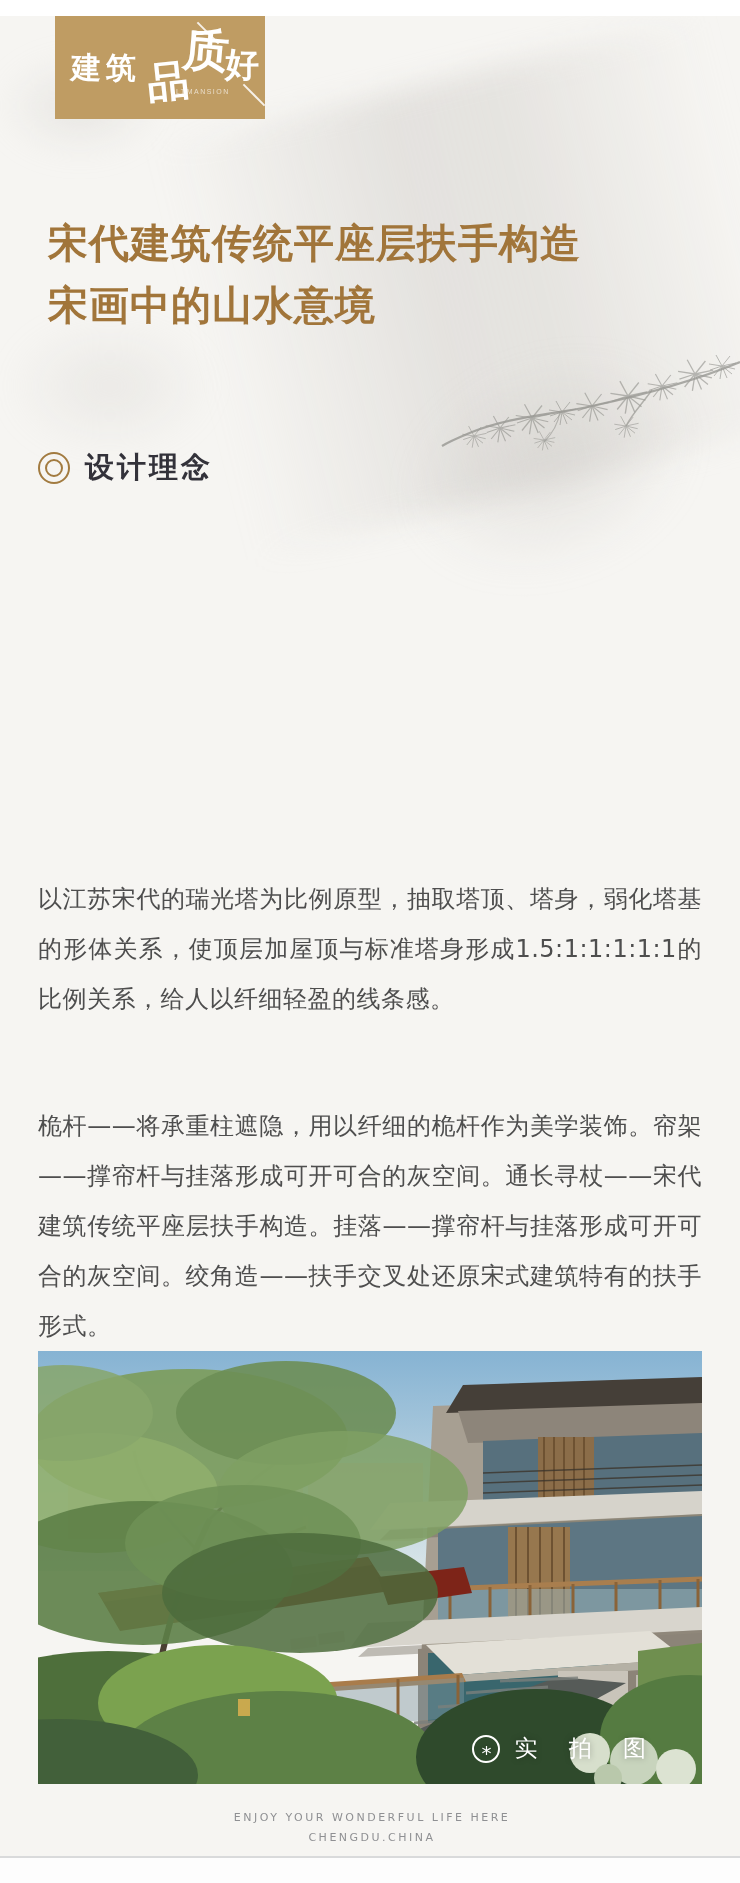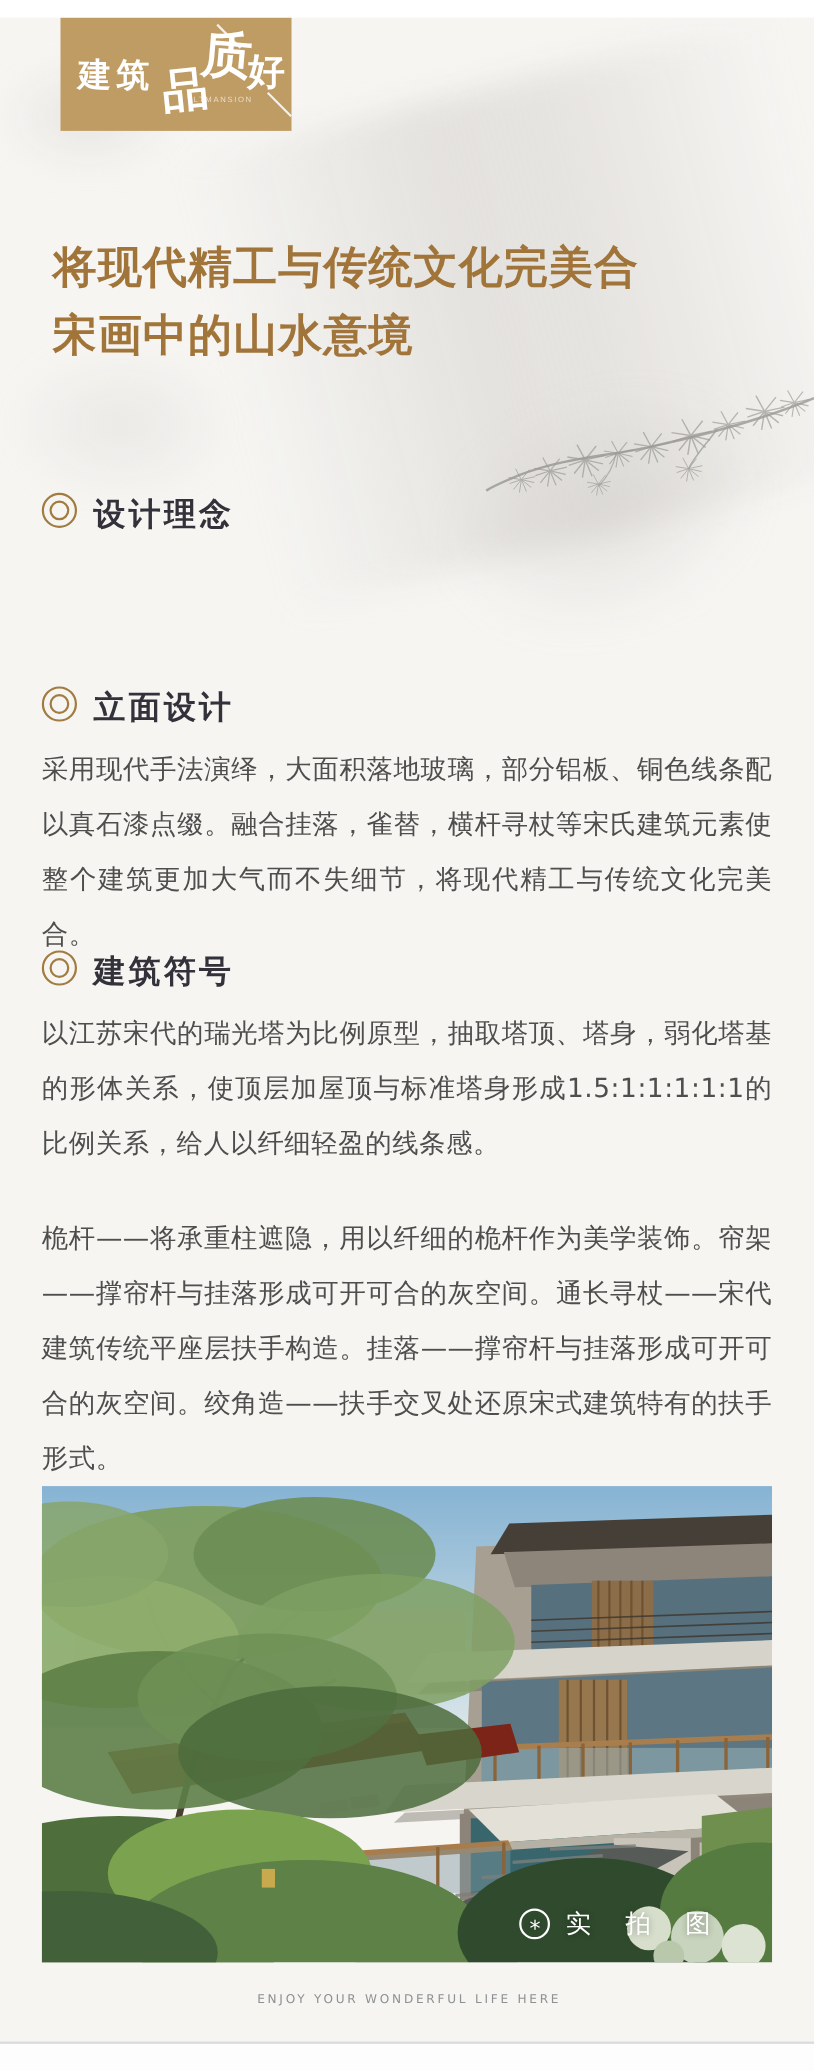--- a/index.html
+++ b/index.html
@@ -33,21 +33,21 @@
   
   .title{position:absolute;left:48px;top:196px;color:#a1753a;
          font-family:"DejaVu Serif","Liberation Serif",serif;font-weight:700;
          font-size:40px;line-height:62px;letter-spacing:1px;}
 
   
   .pine{position:absolute;right:0;top:330px;width:300px;height:108px;opacity:.85;}
 
   
   .sec{position:absolute;left:38px;width:664px;}
-  .sec-h{display:flex;gap:15px;height:40px;}
+  .sec-h{display:flex;align-items:center;gap:15px;height:40px;}
   .ring{width:32px;height:32px;border:2px solid #a27b40;border-radius:50%;
         display:flex;align-items:center;justify-content:center;box-sizing:border-box;flex:0 0 auto;}
   .ring-in{width:18px;height:18px;border:2px solid #a27b40;border-radius:50%;box-sizing:border-box;}
   .sec-h h2{margin:0;font-family:"DejaVu Serif","Liberation Serif",serif;font-size:29px;
             font-weight:700;color:#33323a;letter-spacing:3px;}
   .sec p{margin:10px 0 0 0;font-size:24px;line-height:50px;color:#4e4e4e;
          text-align:justify;letter-spacing:.5px;}
 
   
   .photo{position:absolute;left:38px;top:1335px;width:664px;height:433px;overflow:hidden;}
@@ -78,21 +78,21 @@
     <span class="b-jian">建筑</span>
     <span class="b-pin">品</span>
     <span class="b-zhi">质</span>
     <span class="b-hao">好</span>
     <span class="b-sub">JLTMANSION</span>
     <span class="slash s1"></span>
     <span class="slash s2"></span>
   </div>
 
   <div class="title">
-    <div>将现代精工与传统文化完美合</div>
+    <div>宋代建筑传统平座层扶手构造</div>
     <div>宋画中的山水意境</div>
   </div>
 
   <div class="pine">
     <svg viewBox="0 0 300 108" xmlns="http://www.w3.org/2000/svg">
       <defs>
         <g id="nd" stroke="#8f8f8a" stroke-width="1" opacity="0.7">
           <line x1="0" y1="0" x2="14" y2="-3"></line>
             <line x1="0" y1="0" x2="13" y2="3"></line>
           <line x1="0" y1="0" x2="10" y2="8"></line>
@@ -124,37 +124,22 @@
 
   <section class="sec" style="top:432px">
     <div class="sec-h">
       <span class="ring">
           <span class="ring-in"></span>
         </span>
       <h2>设计理念</h2>
     </div>
   </section>
 
-  <section class="sec" style="top:608px">
-    <div class="sec-h">
-      <span class="ring">
-          <span class="ring-in"></span>
-        </span>
-      <h2>立面设计</h2>
-    </div>
-    <p>采用现代手法演绎，大面积落地玻璃，部分铝板、铜色线条配以真石漆点缀。融合挂落，雀替，横杆寻杖等宋氏建筑元素使整个建筑更加大气而不失细节，将现代精工与传统文化完美合。</p>
-  </section>
 
   <section class="sec" style="top:848px">
-    <div class="sec-h">
-      <span class="ring">
-          <span class="ring-in"></span>
-        </span>
-      <h2>建筑符号</h2>
-    </div>
     <p>以江苏宋代的瑞光塔为比例原型，抽取塔顶、塔身，弱化塔基的形体关系，使顶层加屋顶与标准塔身形成1.5:1:1:1:1:1的比例关系，给人以纤细轻盈的线条感。</p>
   </section>
 
   <section class="sec" style="top:1075px">
     <p>桅杆——将承重柱遮隐，用以纤细的桅杆作为美学装饰。帘架——撑帘杆与挂落形成可开可合的灰空间。通长寻杖——宋代建筑传统平座层扶手构造。挂落——撑帘杆与挂落形成可开可合的灰空间。绞角造——扶手交叉处还原宋式建筑特有的扶手形式。</p>
   </section>
 
   <div class="photo">
     <svg viewBox="0 0 664 433" preserveAspectRatio="none" xmlns="http://www.w3.org/2000/svg">
       <defs>
@@ -278,17 +263,18 @@
     <div class="caption">
       <span class="cap-mark">
           <i>*</i>
         </span>
       <span>实 拍 图</span>
     </div>
   </div>
 
   <div class="footer">
     <div>ENJOY YOUR WONDERFUL LIFE HERE</div>
+    <div>CHENGDU.CHINA</div>
   </div>
   <div class="below"></div>
   <div class="divider"></div>
 
 </div>
 
 </body></html>

